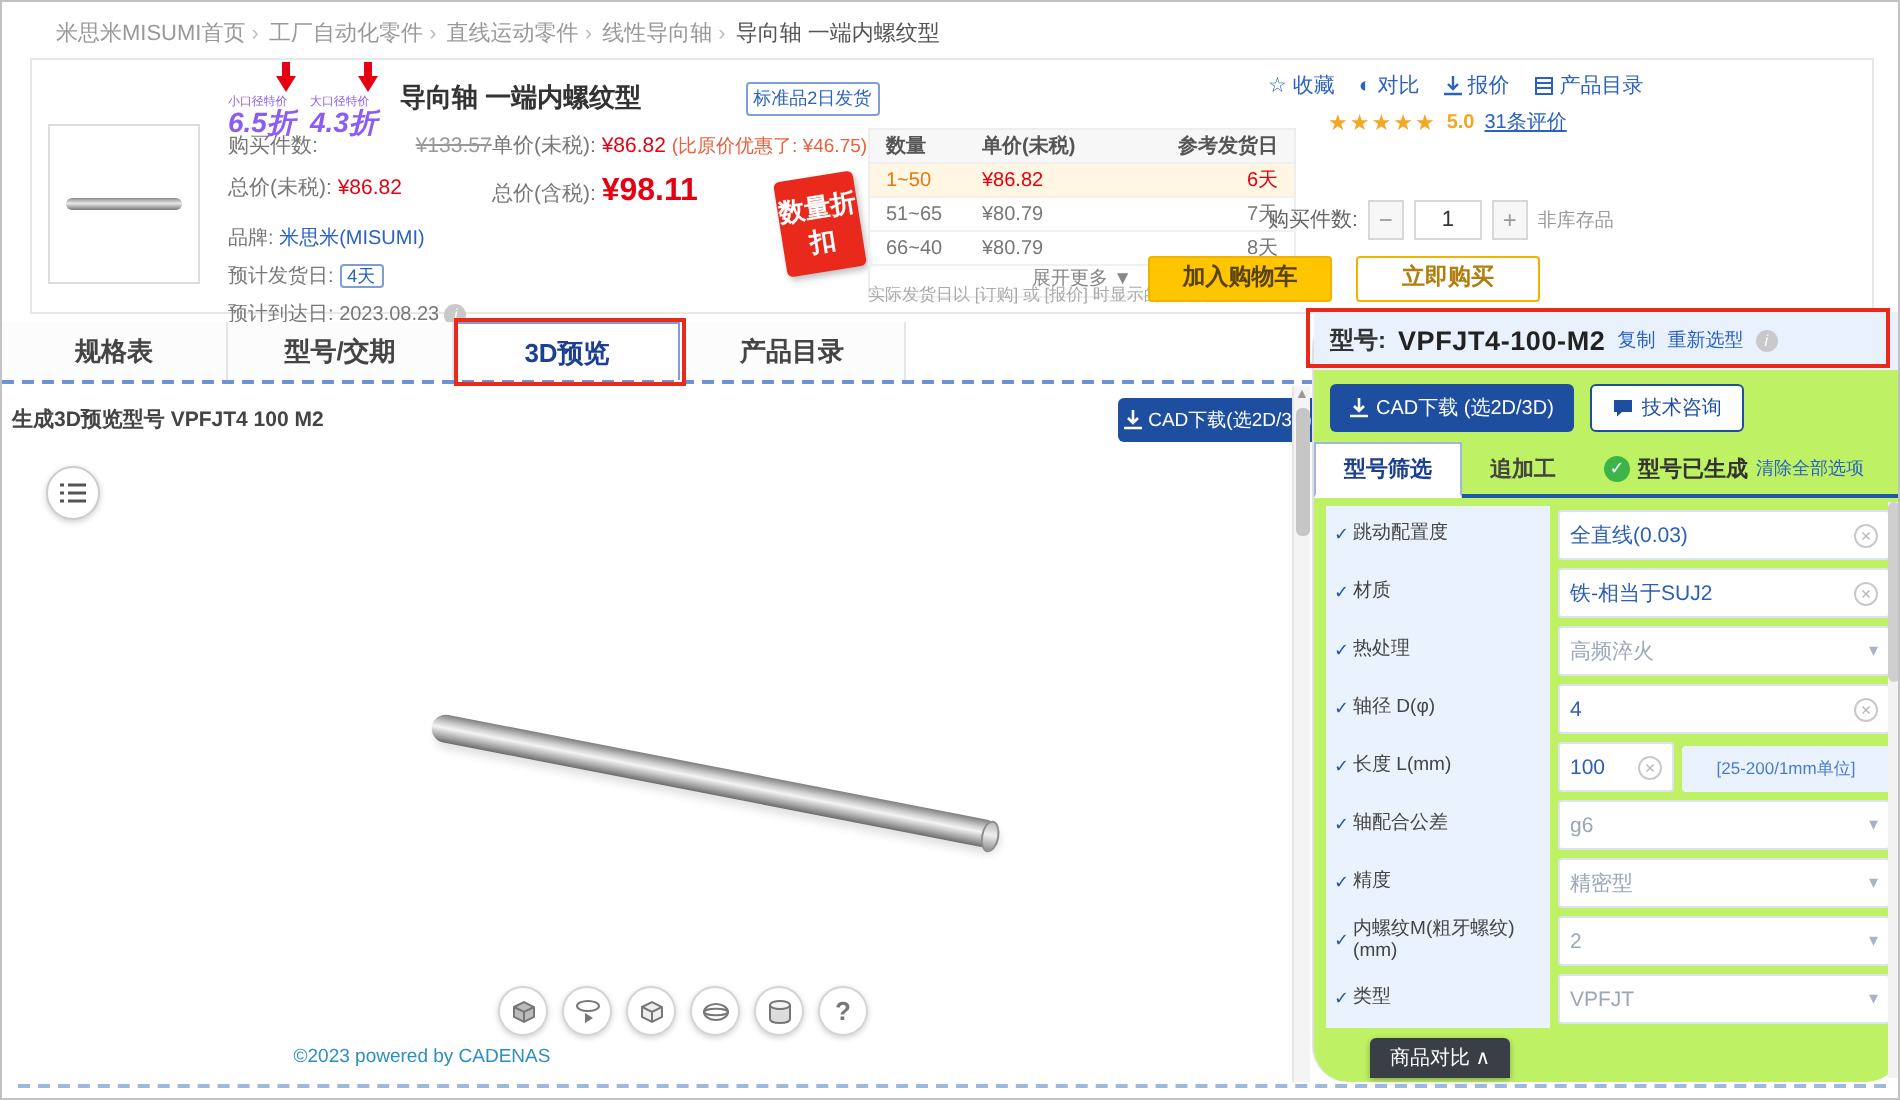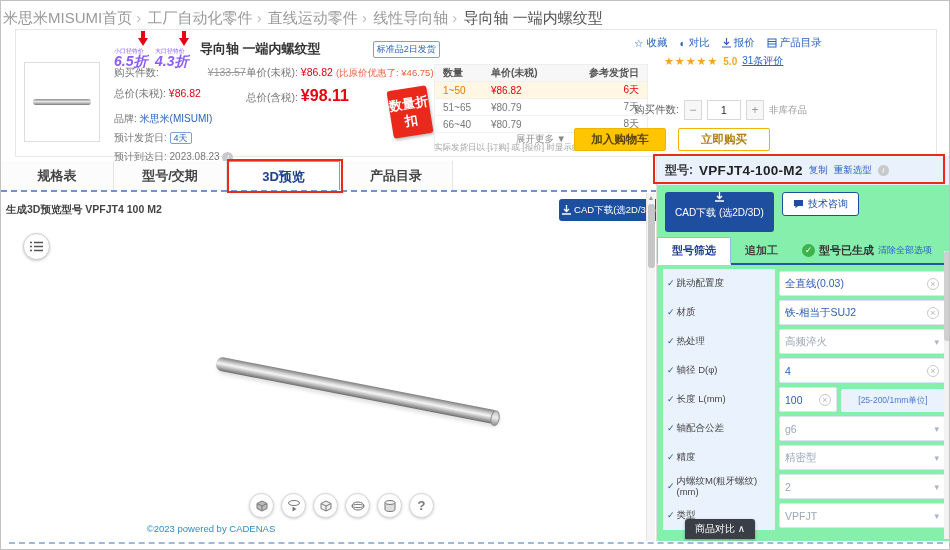--- a/index.html
+++ b/index.html
@@ -1,20 +1,20 @@
 <!DOCTYPE html>
 <html><head>
 <meta charset="utf-8">
 <style>
   * { margin:0; padding:0; box-sizing:border-box; }
   body { font-family:"Liberation Sans","DejaVu Sans",sans-serif; background:#e9e9e9; }
   .page { position:relative; width:950px; height:550px; background:#fff; border:1px solid #c2c2c2; overflow:hidden; margin:0 auto; }
 
   
-  .breadcrumb { position:absolute; left:2px; top:8px; font-size:15px; color:#999; }
+  .breadcrumb { position:absolute; left:27px; top:8px; font-size:11px; color:#999; }
   .breadcrumb span { margin-right:2px; }
   .crumb:not(:last-child)::after { content:" › "; color:#bbb; }
   .crumb:last-child { color:#555; }
 
   
   .prod { position:absolute; left:14px; top:28px; width:922px; height:128px; border:1px solid #e8e8e8; background:#fff; }
   .thumb { position:absolute; left:8px; top:32px; width:76px; height:80px; border:1px solid #ddd; }
   .thumb-rod { position:absolute; left:8px; top:36px; width:58px; height:6px; border-radius:3px;
     background:linear-gradient(180deg,#8b8b8b,#e8e8e8 45%,#777); }
 
@@ -92,27 +92,27 @@
   .vtool { width:25px; height:25px; border-radius:50%; background:#fff; border:1px solid #d5d5d5; box-shadow:0 1px 3px rgba(0,0,0,.18); display:flex; align-items:center; justify-content:center; color:#777; font-size:13px; font-weight:bold; cursor:pointer; }
   .viewer-footer { position:absolute; left:0; top:330px; width:420px; text-align:center; font-size:9.5px; }
   .viewer-footer a { color:#2b8fc1; }
 
   
   .vscroll { position:absolute; left:645px; top:192px; width:9px; height:348px; background:#f4f4f4; border-left:1px solid #e5e5e5; }
   .vscroll .arr { color:#999; font-size:7px; text-align:center; line-height:10px; }
   .vthumb { margin:1px auto; width:7px; height:64px; background:#c6c6c6; border-radius:3px; }
 
   
-  .panel { position:absolute; left:655px; top:155px; width:295px; height:385px; background:#86efac; border-left:1px solid #e0e0e0; }
+  .panel { position:absolute; left:655px; top:155px; width:295px; height:385px; background:#bef264; border-left:1px solid #e0e0e0;border-radius:18px; }
   .p-head { height:29px; background:#e9f2fc; display:flex; align-items:center; padding:0 8px; gap:6px; }
   .p-model-label { font-size:12px; font-weight:bold; color:#333; }
   .p-model { font-size:13.5px; font-weight:bold; color:#222; letter-spacing:.3px; }
   .p-link { font-size:9.5px; color:#2b62c1; cursor:pointer; }
   .p-btns { display:flex; gap:8px; padding:7px 8px 6px; }
-  .btn-cad { height:40px; background:#1d4ea0; border-radius:3px; color:#fff; font-size:10px; display:flex; align-items:center; padding:0 10px; gap:4px; cursor:pointer;flex-direction:column; }
+  .btn-cad { height:24px; background:#1d4ea0; border-radius:3px; color:#fff; font-size:10px; display:flex; align-items:center; padding:0 10px; gap:4px; cursor:pointer; }
   .btn-tech { height:24px; background:#fff; border:1px solid #1d4ea0; border-radius:3px; color:#1d4ea0; font-size:10px; display:flex; align-items:center; padding:0 10px; gap:4px; cursor:pointer; }
   .p-tabs { display:flex; align-items:flex-end; height:27px; border-bottom:2px solid #2057a7; padding:0 0 0 0; }
   .p-tab { font-size:11px; font-weight:bold; color:#444; padding:5px 14px; cursor:pointer; }
   .p-tab.active { border:1px solid #9db9dd; border-bottom:2px solid #fff; margin-bottom:-2px; background:#fff; color:#1d3f8f; }
   .p-gen { display:flex; align-items:center; gap:4px; margin-left:10px; padding-bottom:5px; }
   .gcheck { width:13px; height:13px; border-radius:50%; background:#3cb44a; color:#fff; font-size:9px; text-align:center; line-height:13px; }
   .gcheck::before { content:"✓"; }
   .p-gen-txt { font-size:11px; font-weight:bold; color:#333; }
   .p-clear { font-size:9px; color:#2b62c1; cursor:pointer; }
 

